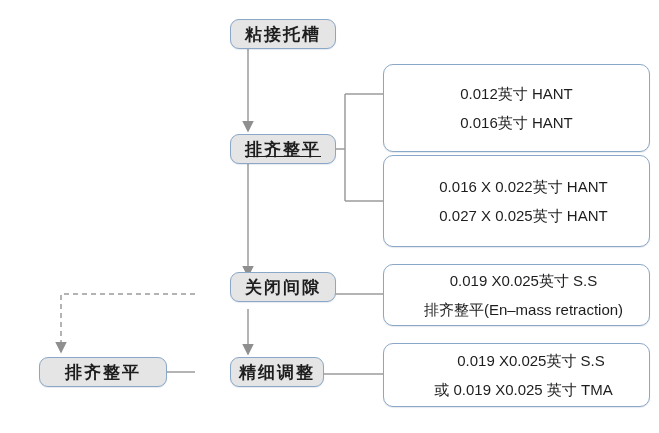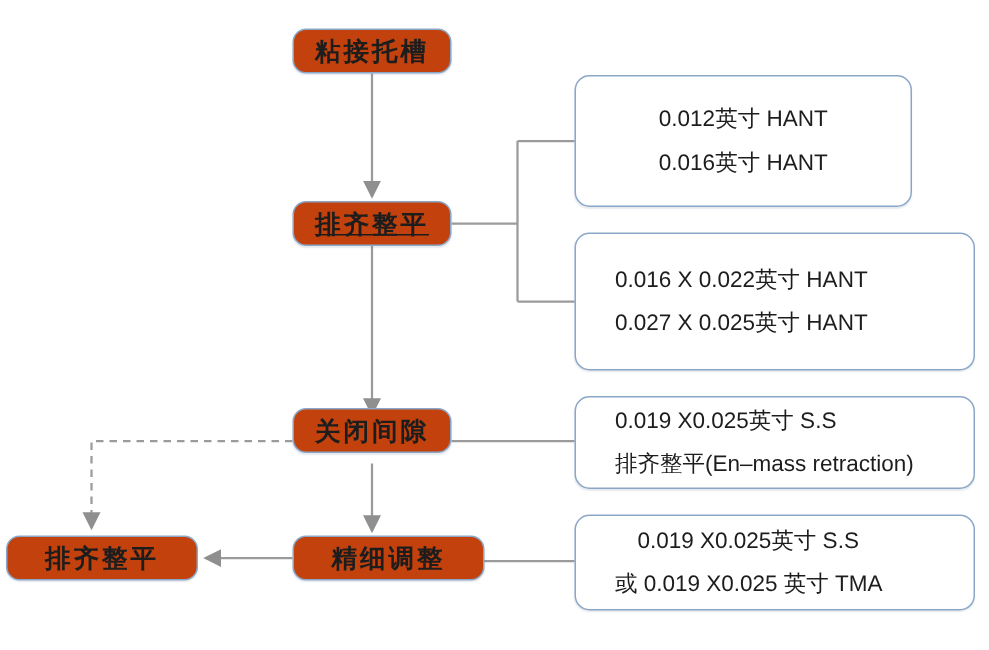--- a/index.html
+++ b/index.html
@@ -7,50 +7,51 @@
     position:relative;
     width:659px;height:433px;
     background:#ffffff;
     font-family:"Liberation Sans","DejaVu Sans",sans-serif;
     overflow:hidden;
   }
   .connector-layer{position:absolute;left:0;top:0;width:659px;height:433px;pointer-events:none;}
   .node{
     position:absolute;
     box-sizing:border-box;
-    background:#c2410c;
+    background:#e5e5e5;
     border:1.6px solid #8ba7c7;
     border-radius:9px;
     box-shadow:0 1px 1px rgba(90,110,140,0.15);
     display:flex;align-items:center;justify-content:center;
     font-size:17px;font-weight:600;letter-spacing:2px;color:#1d1d1d;
     white-space:nowrap;
+    margin-left:35px;
   }
   .wirebox{
     position:absolute;
     box-sizing:border-box;
     background:#ffffff;
     border:1.6px solid #8ba7c7;
     border-radius:10px;
     box-shadow:0 1px 1px rgba(90,110,140,0.15);
     display:flex;flex-direction:column;justify-content:center;
     font-size:15px;color:#1d1d1d;
     white-space:nowrap;
   }
   .wirebox .line{display:block;line-height:29px;}
   .wirebox.centered{text-align:center;}
-  .wirebox.lefted{padding-left:26px;text-align:left;}
+  .wirebox.lefted{padding-left:14px;text-align:center;}
   .wirebox.indent-first .line:first-child{margin-left:15px;}
   
   #node-bond   {left:195px;top:19px; width:106px;height:30px;}
   #node-align  {left:195px;top:134px;width:106px;height:30px;text-decoration:underline;}
   #node-close  {left:195px;top:272px;width:106px;height:30px;}
-  #node-fine   {left:195px;top:357px;width:128px;height:30px;}
+  #node-fine   {left:195px;top:357px;width:94px;height:30px;}
   #node-finish {left:4px;  top:357px;width:128px;height:30px;}
-  #wires-1{left:383px;top:50px; width:225px;height:88px;}
+  #wires-1{left:383px;top:64px; width:267px;height:88px;}
   #wires-2{left:383px;top:155px;width:267px;height:92px;}
   #wires-3{left:383px;top:264px;width:267px;height:62px;}
   #wires-4{left:383px;top:343px;width:267px;height:64px;}
 </style>
 </head>
 <body>
 
 <div class="canvas">
 
   <svg class="connector-layer" width="659" height="433" viewBox="0 0 659 433" xmlns="http://www.w3.org/2000/svg">

